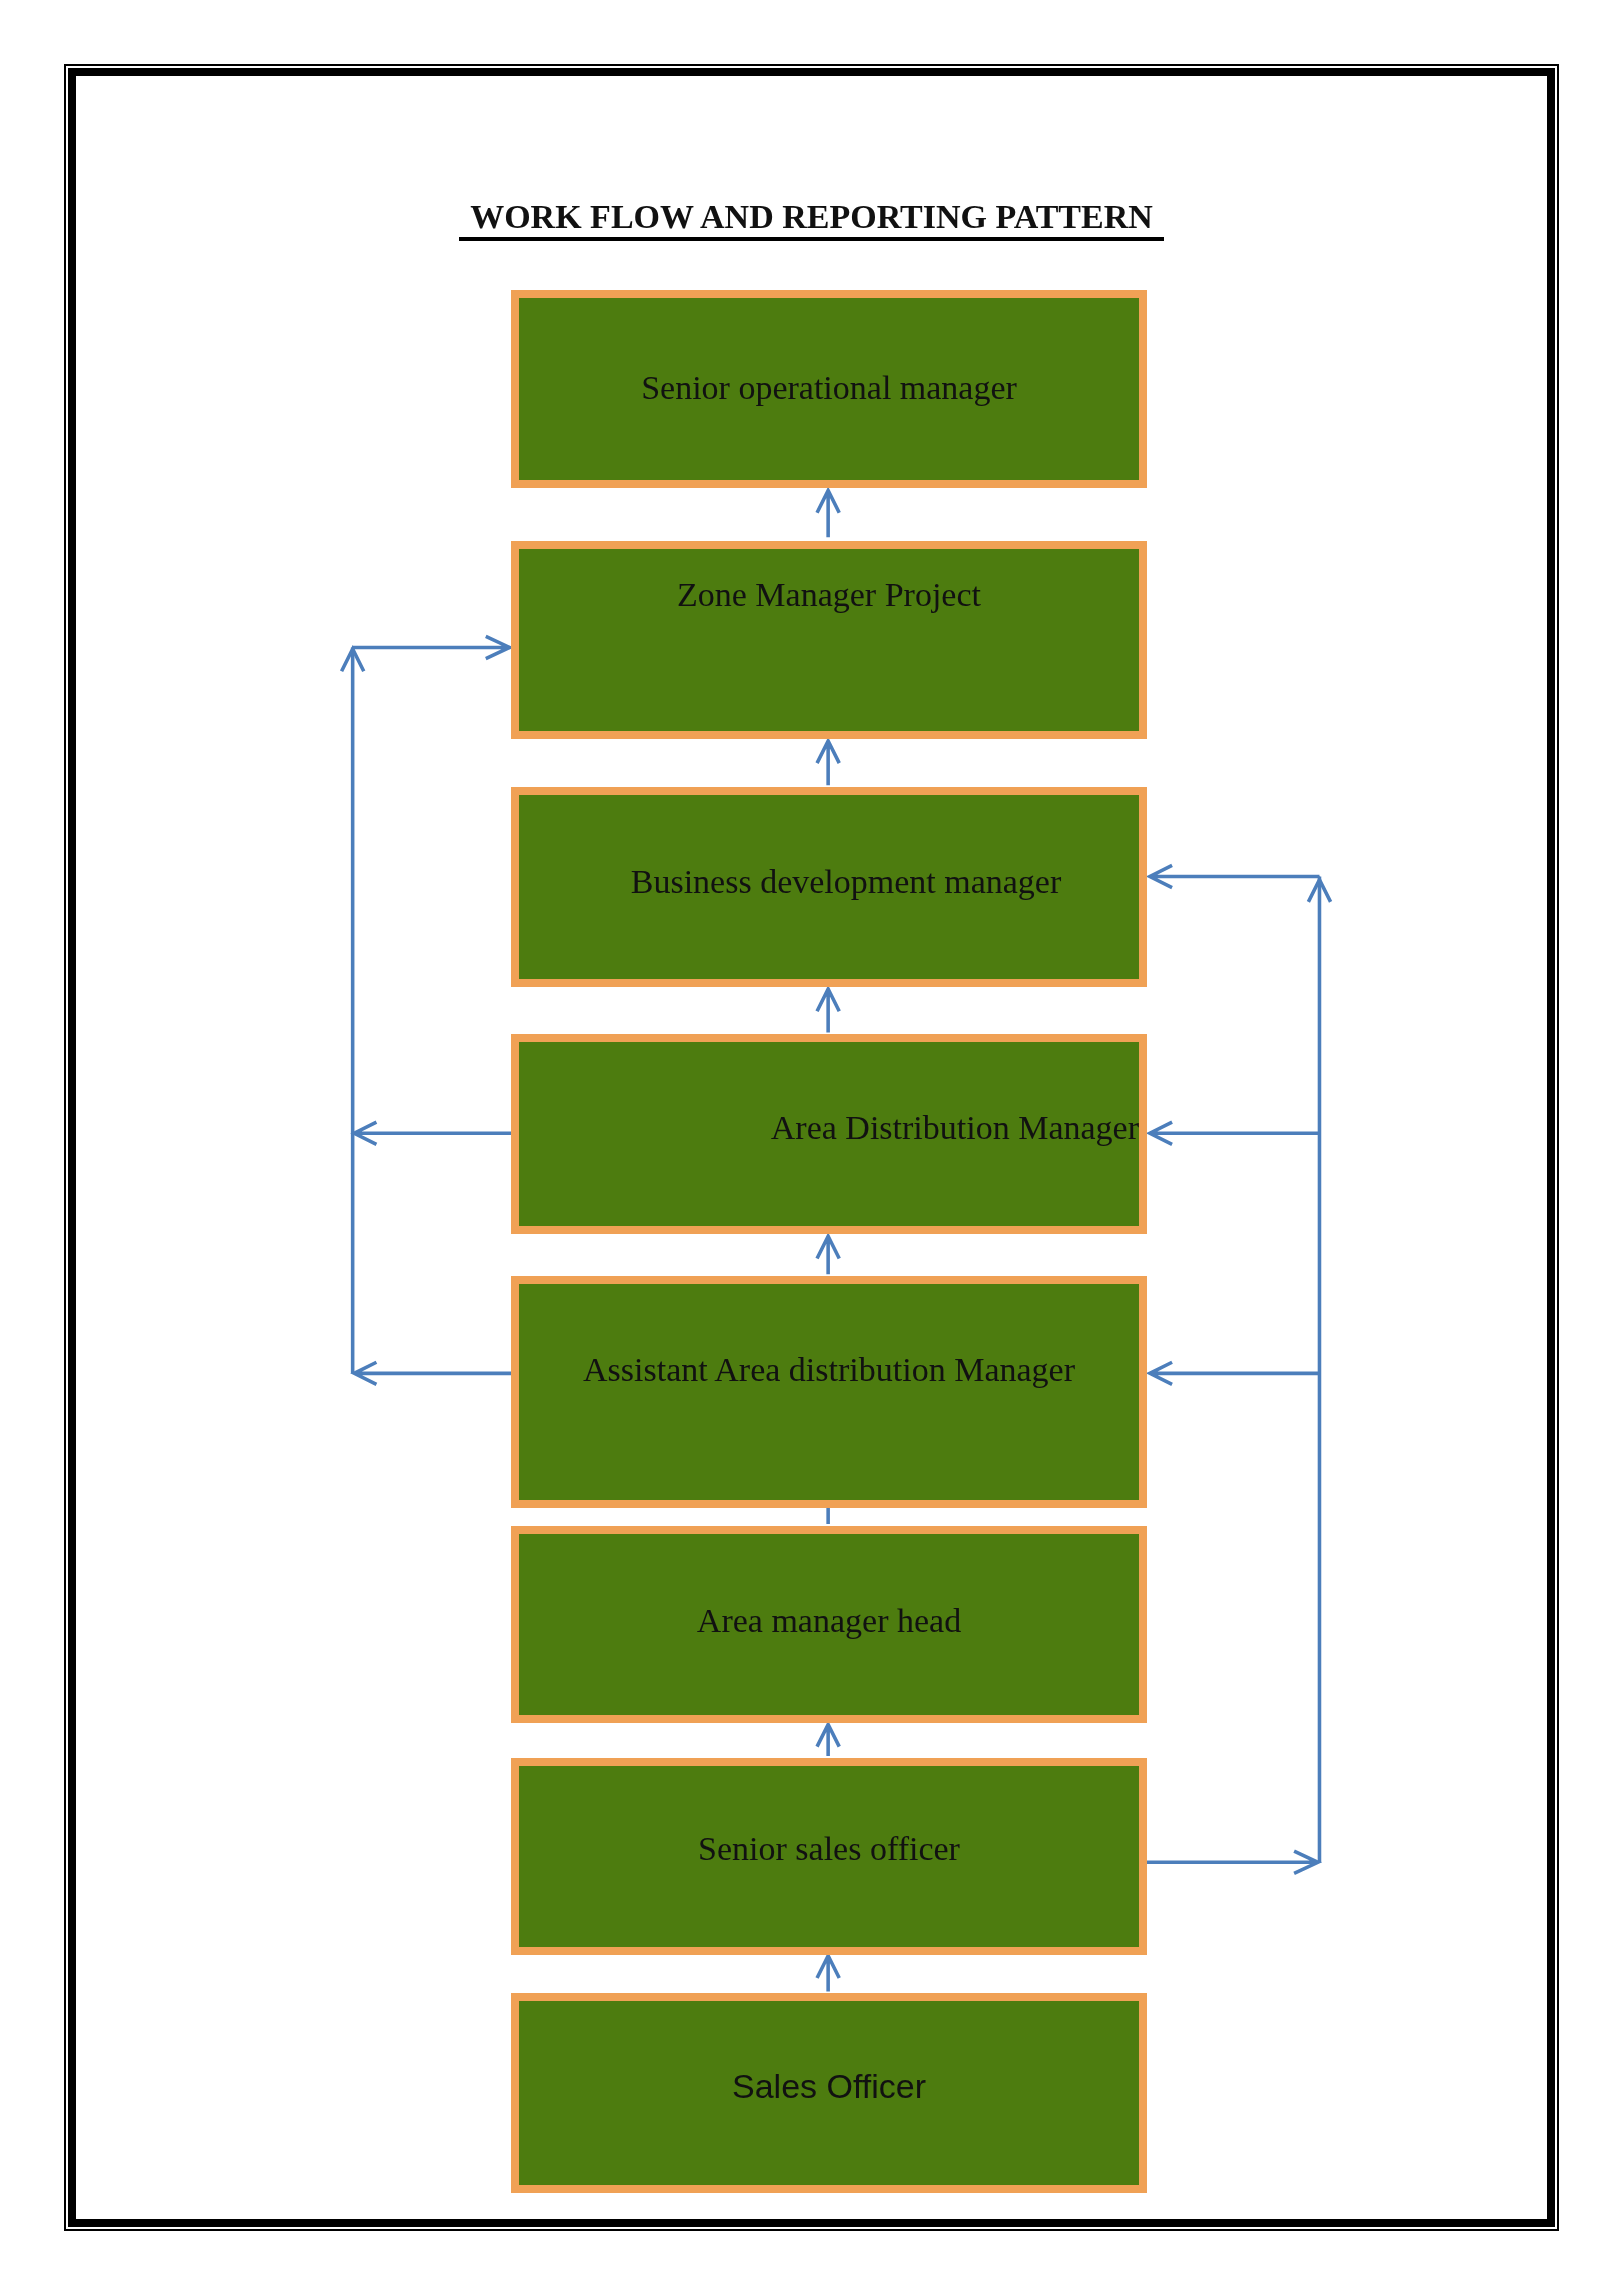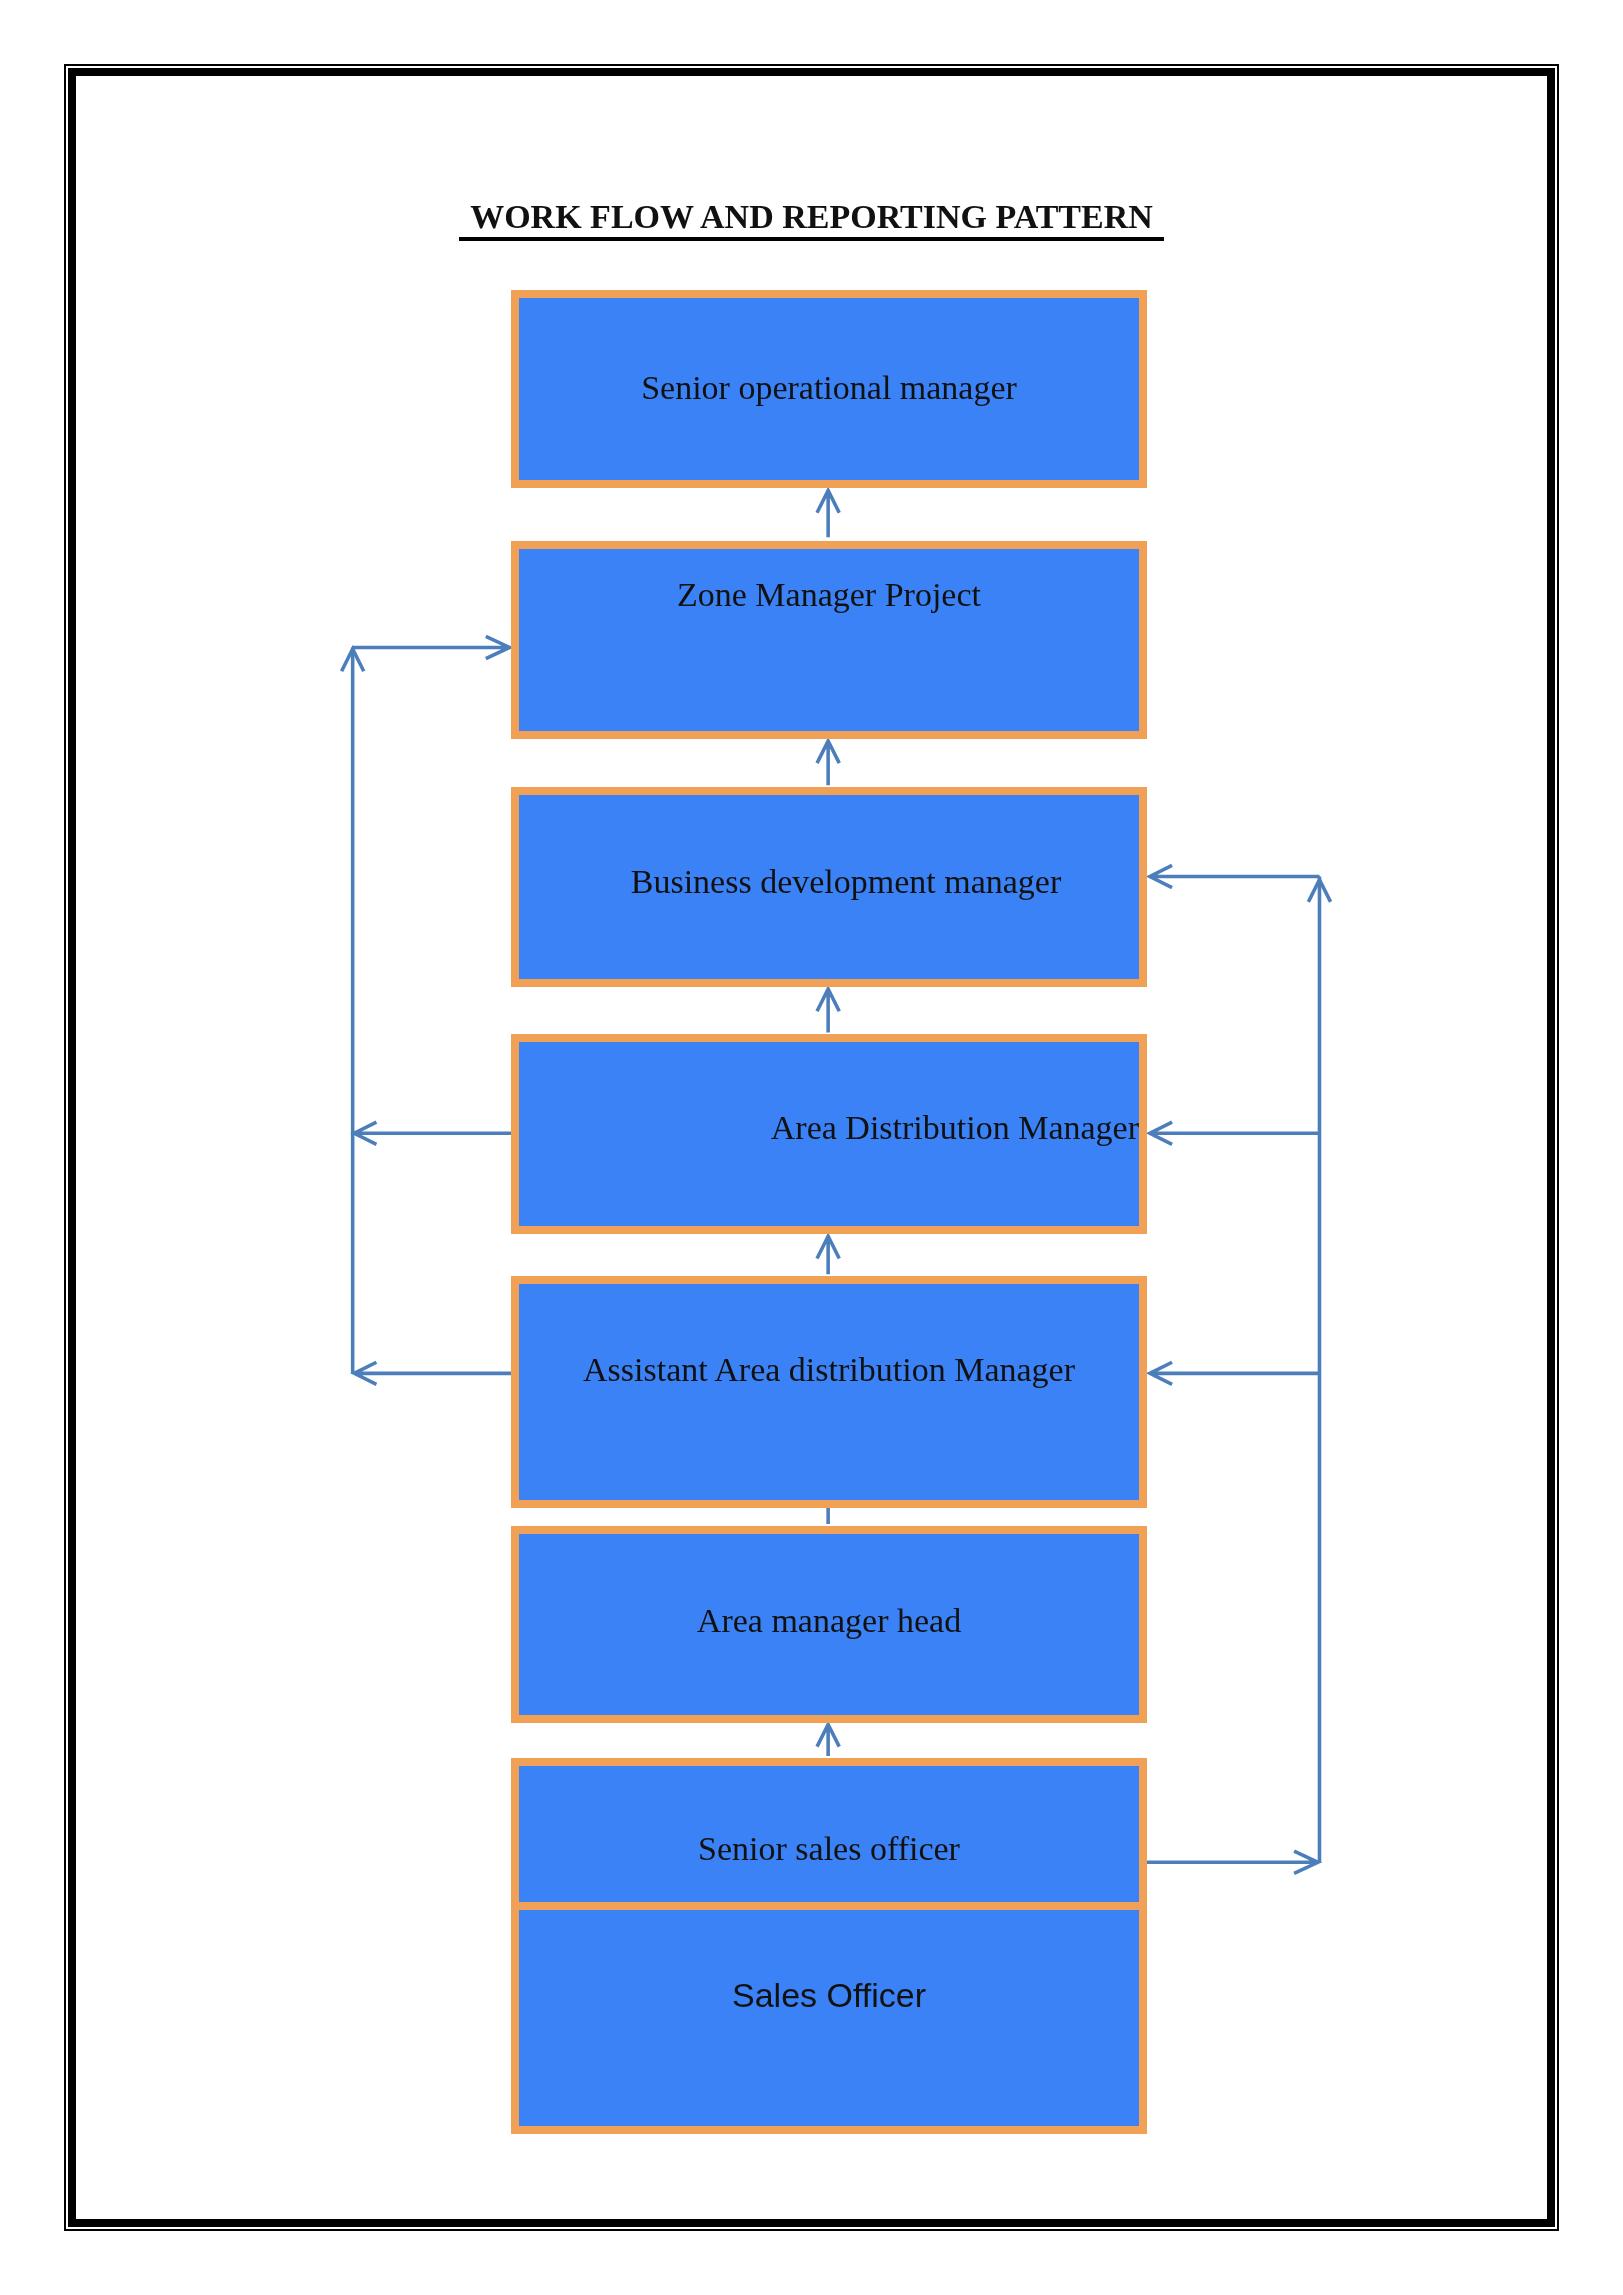--- a/index.html
+++ b/index.html
@@ -21,21 +21,21 @@
     position:absolute;left:0;top:200px;width:100%;text-align:center;
   }
   .title-text{
     display:inline-block;
     font-size:34px;font-weight:bold;letter-spacing:0px;
     border-bottom:4.8px solid #000;padding:0 11px 3.2px 11px;line-height:1.0;
   }
   
   .node{
     position:absolute;left:511px;width:636px;
-    border:8px solid #F0A155;background:#3b82f6;box-sizing:border-box;
+    border:8px solid #F0A155;background:#4d7c0f;box-sizing:border-box;
   }
   .node .lbl{
     position:absolute;left:0;right:0;text-align:center;
     transform:translateY(-50%);
     font-size:34px;line-height:1.15;white-space:nowrap;
   }
   .node .sans{font-family:"Liberation Sans", sans-serif;}
   
   svg.connectors{position:absolute;left:0;top:0;width:1623px;height:2295px;}
   svg.connectors path{stroke:#4C7EBB;stroke-width:4.5;fill:none;}
@@ -121,16 +121,16 @@
 </div>
 <div class="node" style="top:1276px;height:232px;">
   <span class="lbl" style="top:86px;">Assistant Area distribution Manager</span>
 </div>
 <div class="node" style="top:1526px;height:197px;">
   <span class="lbl" style="top:87px;">Area manager head</span>
 </div>
 <div class="node" style="top:1758px;height:197px;">
   <span class="lbl" style="top:83px;">Senior sales officer</span>
 </div>
-<div class="node" style="top:1902px;height:232px;">
+<div class="node" style="top:1993px;height:200px;">
   <span class="lbl sans" style="top:86px;">Sales Officer</span>
 </div>
 
 
 </body></html>

